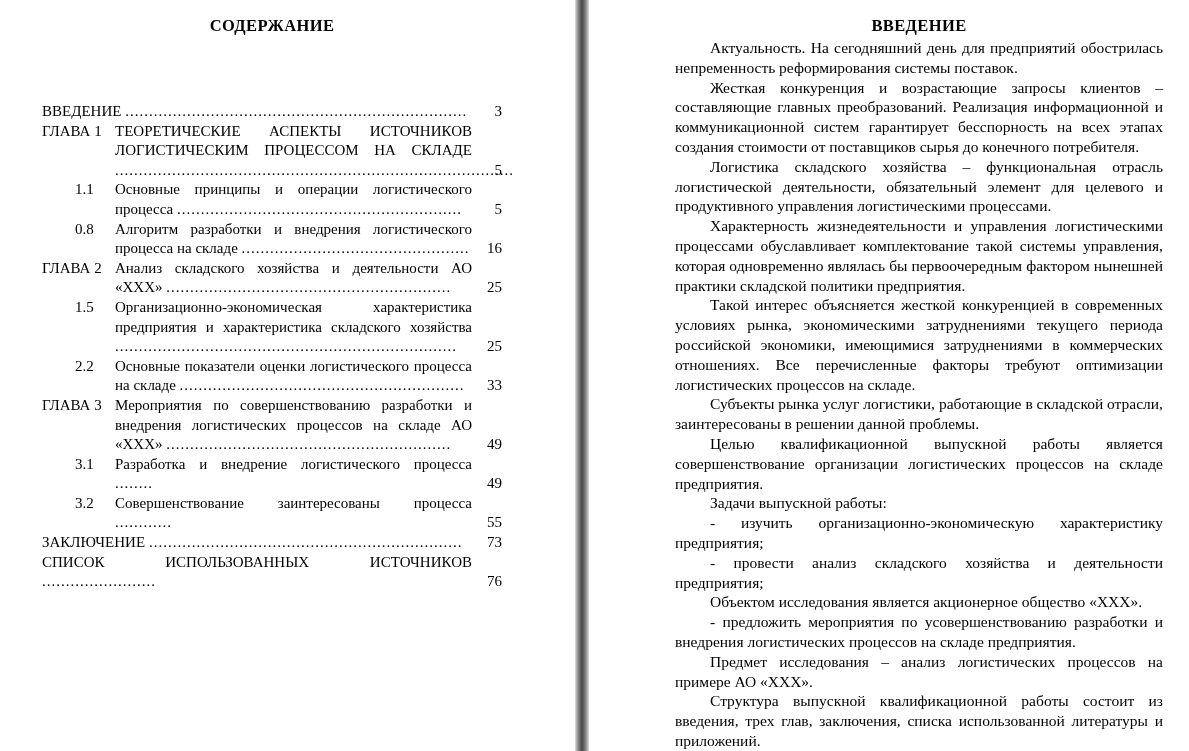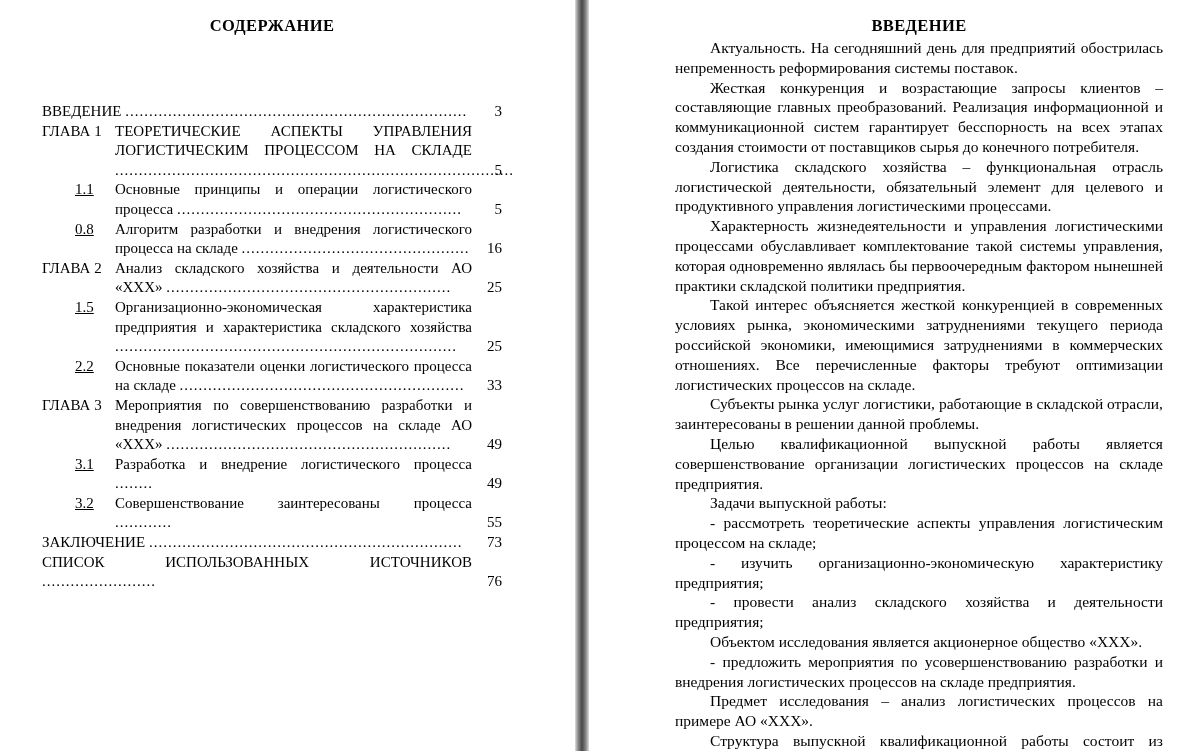--- a/index.html
+++ b/index.html
@@ -57,21 +57,21 @@
   }
   .toc-row {
     display: flex;
     align-items: flex-start;
   }
   .toc-label {
     flex: none;
     width: 73px;
     box-sizing: border-box;
   }
-  .toc-label.sub { padding-left: 33px; text-decoration: underline; }
+  .toc-label.sub { padding-left: 33px; }
   .toc-content {
     flex: 1;
     text-align: justify;
     min-width: 0;
   }
   .toc-leader {
     word-break: break-all;
     letter-spacing: 1px;
   }
   .toc-page {
@@ -99,21 +99,21 @@
 
   <section class="page page-left">
     <h1 class="page-title">СОДЕРЖАНИЕ</h1>
     <div class="toc">
         <div class="toc-row">
           <span class="toc-content"><span>ВВЕДЕНИЕ </span><span class="toc-leader">........................................................................</span></span>
           <span class="toc-page">3</span>
         </div>
         <div class="toc-row">
           <span class="toc-label">ГЛАВА 1</span>
-          <span class="toc-content"><span>ТЕОРЕТИЧЕСКИЕ АСПЕКТЫ УПРАВЛЕНИЯ ЛОГИСТИЧЕСКИМ ПРОЦЕССОМ НА СКЛАДЕ </span><span class="toc-leader">....................................................................................</span></span>
+          <span class="toc-content"><span>ТЕОРЕТИЧЕСКИЕ АСПЕКТЫ ИСТОЧНИКОВ ЛОГИСТИЧЕСКИМ ПРОЦЕССОМ НА СКЛАДЕ </span><span class="toc-leader">....................................................................................</span></span>
           <span class="toc-page">5</span>
         </div>
         <div class="toc-row">
           <span class="toc-label sub">1.1</span>
           <span class="toc-content"><span>Основные принципы и операции логистического процесса </span><span class="toc-leader">............................................................</span></span>
           <span class="toc-page">5</span>
         </div>
         <div class="toc-row">
           <span class="toc-label sub">0.8</span>
           <span class="toc-content"><span>Алгоритм разработки и внедрения логистического процесса на складе </span><span class="toc-leader">................................................</span></span>
@@ -166,21 +166,20 @@
     <h1 class="page-title">ВВЕДЕНИЕ</h1>
     <div class="body-text">
         <p class="para"><b>Актуальность.</b><span> На сегодняшний день для предприятий обострилась непременность реформирования системы поставок.</span></p>
         <p class="para"><span>Жесткая конкуренция и возрастающие запросы клиентов – составляющие главных преобразований. Реализация информационной и коммуникационной систем гарантирует бесспорность на всех этапах создания стоимости от поставщиков сырья до конечного потребителя.</span></p>
         <p class="para"><span>Логистика складского хозяйства – функциональная отрасль логистической деятельности, обязательный элемент для целевого и продуктивного управления логистическими процессами.</span></p>
         <p class="para"><span>Характерность жизнедеятельности и управления логистическими процессами обуславливает комплектование такой системы управления, которая одновременно являлась бы первоочередным фактором нынешней практики складской политики предприятия.</span></p>
         <p class="para"><span>Такой интерес объясняется жесткой конкуренцией в современных условиях рынка, экономическими затруднениями текущего периода российской экономики, имеющимися затруднениями в коммерческих отношениях. Все перечисленные факторы требуют оптимизации логистических процессов на складе.</span></p>
         <p class="para"><span>Субъекты рынка услуг логистики, работающие в складской отрасли, заинтересованы в решении данной проблемы.</span></p>
         <p class="para"><b>Целью</b><span> квалификационной выпускной работы является совершенствование организации логистических процессов на складе предприятия.</span></p>
         <p class="para"><b>Задачи</b><span> выпускной работы:</span></p>
-        <p class="para"><span>- рассмотреть теоретические аспекты управления логистическим процессом на складе;</span></p>
         <p class="para"><span>- изучить организационно-экономическую характеристику предприятия;</span></p>
         <p class="para"><span>- провести анализ складского хозяйства и деятельности предприятия;</span></p>
         <p class="para"><b>Объектом</b><span> исследования является акционерное общество «ХХХ».</span></p>
         <p class="para"><span>- предложить мероприятия по усовершенствованию разработки и внедрения логистических процессов на складе предприятия.</span></p>
         <p class="para"><b>Предмет</b><span> исследования – анализ логистических процессов на примере АО «ХХХ».</span></p>
         <p class="para"><b>Структура</b><span> выпускной квалификационной работы состоит из введения, трех глав, заключения, списка использованной литературы и приложений.</span></p>
       </div>
   </section>
 
 </div>

